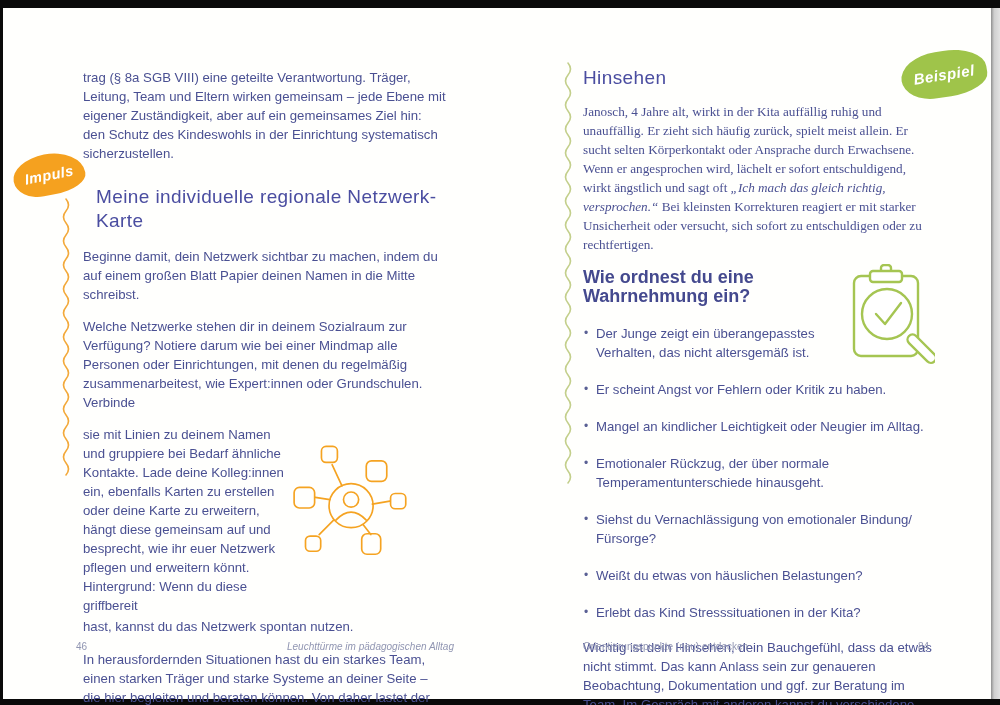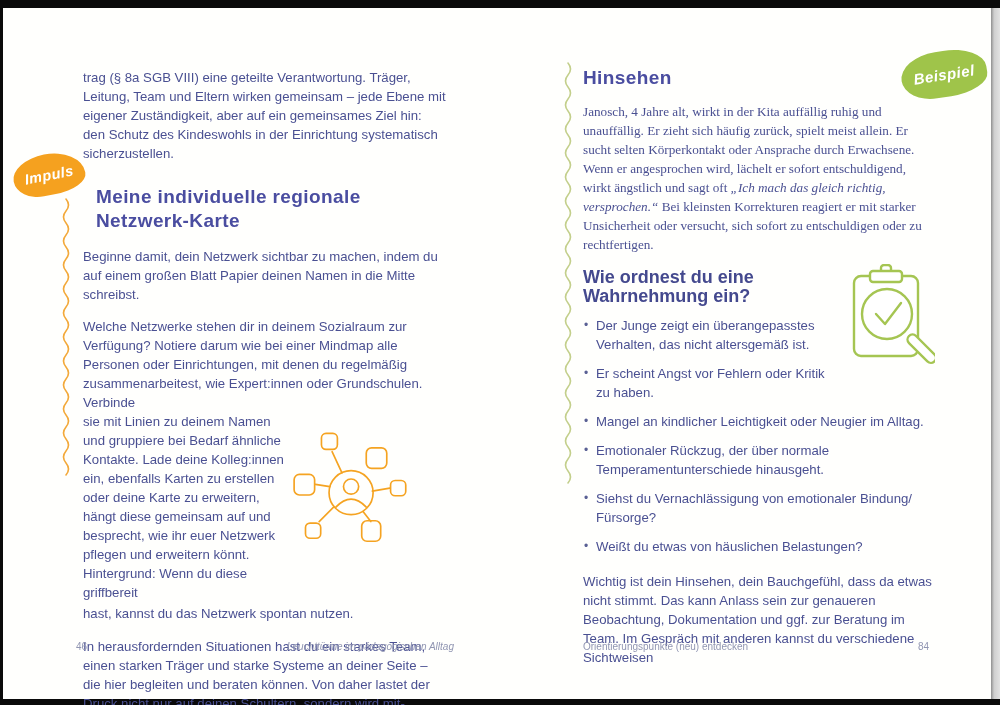--- a/index.html
+++ b/index.html
@@ -9,41 +9,41 @@
   }
   .spread{position:absolute;left:3px;top:8px;width:988px;height:691px;background:#fffffd;}
   .page-edge{position:absolute;left:991px;top:8px;width:9px;height:691px;
     background:linear-gradient(to right,#8f8f8f 0,#cfcfcf 35%,#e2e2e2 100%);}
   .col{position:absolute;color:#4a5092;font-size:13.2px;line-height:19px;}
   .left-col{left:83px;top:60px;width:363px;}
   .right-col{left:583px;top:60px;width:352px;}
   p{margin:14px 0 0 0;}
   p.first{margin-top:8px;}
   h2{
-    margin:22px 0 0 13px;font-size:19px;line-height:24px;font-weight:700;
+    margin:22px 0 0 13px;font-size:19px;line-height:24px;font-weight:400;
     color:#4a4da0;letter-spacing:.4px;
   }
   h2.right-h{margin:6px 0 0 0;}
   h3{margin:14px 0 0 0;font-size:18px;line-height:19px;font-weight:700;color:#44498e;}
   ul{list-style:none;margin:2px 0 0 0;padding:0;}
-  li{position:relative;padding-left:13px;margin-top:10px;}
+  li{position:relative;padding-left:13px;margin-top:18px;}
   li::before{content:"•";position:absolute;left:1px;top:0;color:#5a6094;font-size:12px;}
   .i{font-style:italic;}
   .blob{
     position:absolute;display:flex;align-items:center;justify-content:center;
     color:#fff;font-weight:700;font-style:italic;letter-spacing:.5px;
   }
   .blob-impuls{left:13px;top:154px;width:72px;height:41px;background:#f5a11f;
     border-radius:58% 62% 55% 45% / 60% 72% 45% 58%;transform:rotate(-11deg);font-size:14.5px;}
   .blob-beispiel{left:901px;top:51px;width:86px;height:46px;background:#9fc44a;
     border-radius:55% 60% 58% 48% / 65% 60% 50% 62%;transform:rotate(-9deg);font-size:15px;}
   svg.wavy{position:absolute;}
   .wavy-orange{left:61px;top:198px;}
   .wavy-green{left:563px;top:62px;}
-  .netwrap{display:flex;margin-top:0;}
+  .netwrap{display:flex;margin-top:13px;}
   .narrow{width:202px;flex:0 0 auto;}
   .net-svg{margin:-8px 0 0 auto;}
   .clip-icon{float:right;margin:-4px 0 8px 14px;}
   .footer{position:absolute;top:640px;font-size:10px;color:#9196b2;line-height:14px;}
   .f-pg-left{left:76px;}
   .f-title-left{left:287px;font-style:italic;}
   .f-title-right{left:583px;}
   .f-pg-right{left:918px;}
 </style>
 </head>
@@ -127,20 +127,21 @@
       <li>Er scheint Angst vor Fehlern oder Kritik zu haben.</li>
       <li>Mangel an kindlicher Leichtigkeit oder Neugier im Alltag.</li>
       <li>Emotionaler Rückzug, der über normale Temperamentunterschiede hinausgeht.</li>
     </ul>
   </div>
 
   <div>
     <ul>
       <li>Siehst du Vernachlässigung von emotionaler Bindung/ Fürsorge?</li>
       <li>Weißt du etwas von häuslichen Belastungen?</li>
+      <li>Erlebt das Kind Stresssituationen in der Kita?</li>
     </ul>
   </div>
 
   <p style="margin-top:16px;">
     <span>Wichtig ist dein Hinsehen, dein Bauchgefühl, dass da etwas nicht stimmt. Das kann Anlass sein zur genaueren Beobachtung, Dokumentation und ggf. zur Beratung im Team. Im Gespräch mit anderen kannst du verschiedene Sichtweisen </span><br>
     
   </p>
 </div>
 
 <div class="footer f-pg-left">46</div>

